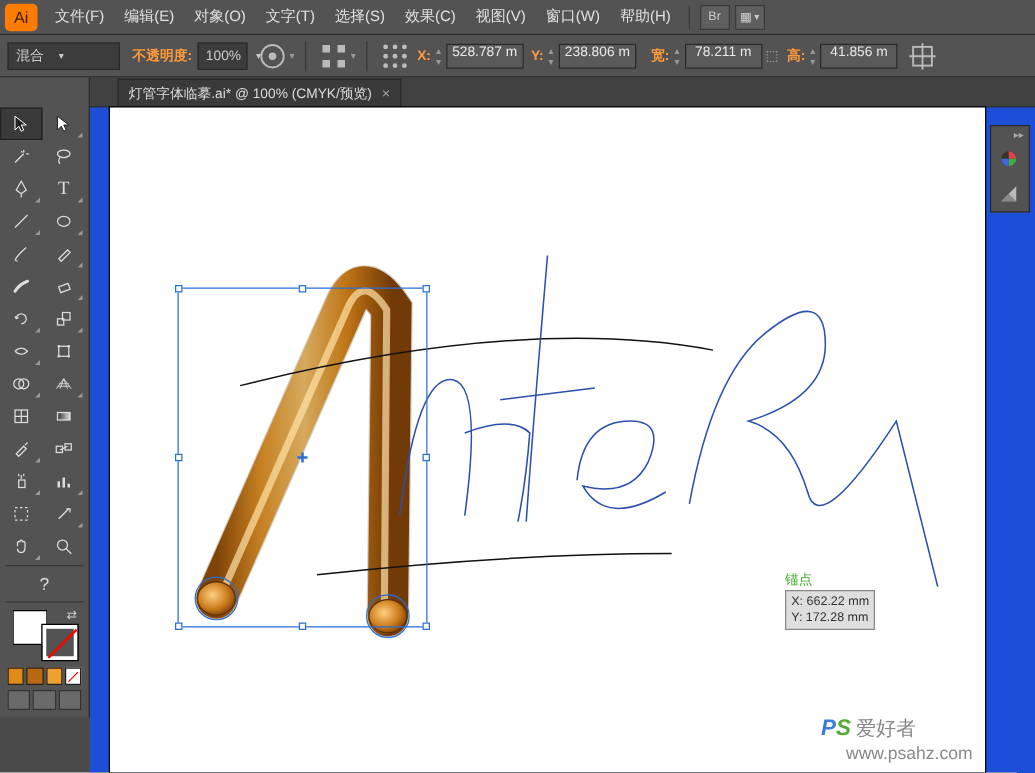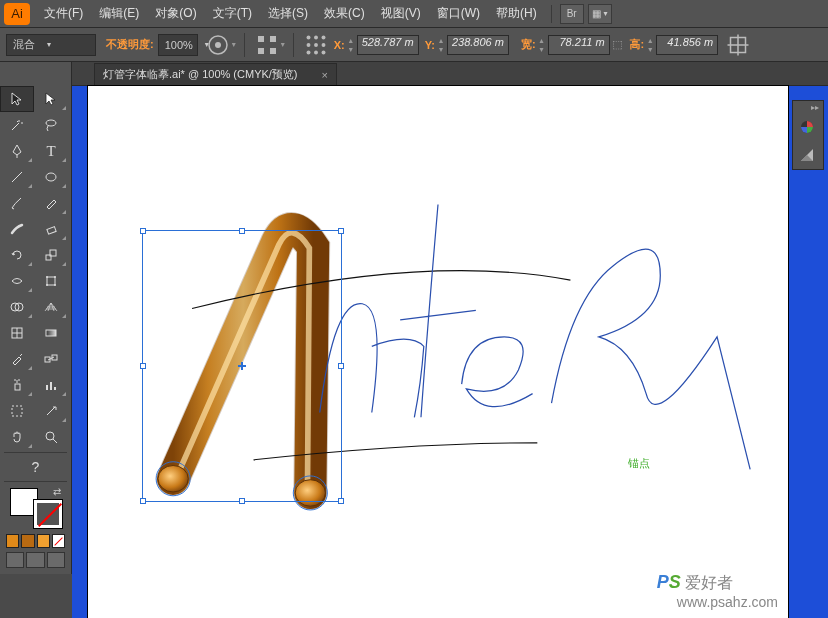--- a/index.html
+++ b/index.html
@@ -11,29 +11,29 @@
 .menu-item { color: #e0e0e0; font-size: 12px; padding: 0 8px; cursor: pointer; }
 .menu-sep { width: 1px; height: 18px; background: #3a3a3a; margin: 0 6px; }
 .menubar-btn { width: 24px; height: 20px; background: #5f5f5f; border: 1px solid #3a3a3a; margin: 0 2px; display: flex; align-items: center; justify-content: center; color: #ccc; font-size: 10px; }
 .dropdown-icon { color: #ccc; font-size: 8px; margin-left: 2px; }
 
 
 .controlbar { height: 34px; background: #535353; display: flex; align-items: center; padding: 0 6px; border-bottom: 1px solid #2a2a2a; font-size: 11px; color: #ccc; }
 .ctrl-combo { height: 22px; background: #3c3c3c; border: 1px solid #2a2a2a; color: #ccc; display: flex; align-items: center; padding: 0 6px; margin-right: 6px; }
 .ctrl-combo .arrow { margin-left: 12px; font-size: 8px; }
 .ctrl-label { color: #ff9a3a; margin: 0 4px; font-weight: bold; }
-.ctrl-input { height: 20px; background: #5a5a5a; border: 1px solid #2a2a2a; color: #e8e8e8; padding: 0 4px; width: 62px; font-size: 11px; text-align: right; font-style: italic; }
+.ctrl-input { height: 20px; background: #5a5a5a; border: 1px solid #2a2a2a; color: #e8e8e8; padding: 0 4px; width: 62px; font-size: 11px; text-align: center; }
 .ctrl-icon { width: 24px; height: 22px; display: flex; align-items: center; justify-content: center; color: #bbb; margin: 0 2px; }
 .ctrl-group { display: flex; align-items: center; }
 .linked-toggle { width: 16px; height: 20px; color: #aaa; font-size: 11px; display: flex; align-items: center; justify-content: center; }
 .vdiv { width: 1px; height: 24px; background: #3a3a3a; margin: 0 8px; }
 
 
 .tabbar { height: 24px; background: #414141; display: flex; align-items: flex-end; padding-left: 80px; border-bottom: 1px solid #2a2a2a; }
-.doc-tab { height: 22px; background: #3a3a3a; border-top: 1px solid #2a2a2a; border-left: 1px solid #2a2a2a; border-right: 1px solid #2a2a2a; display: flex; align-items: center; padding: 0 8px; color: #ddd; font-size: 11px; gap: 24px; margin-left: 14px; }
+.doc-tab { height: 22px; background: #3a3a3a; border-top: 1px solid #2a2a2a; border-left: 1px solid #2a2a2a; border-right: 1px solid #2a2a2a; display: flex; align-items: center; padding: 0 8px; color: #ddd; font-size: 11px; gap: 8px; margin-left: 14px; }
 .close-x { color: #aaa; font-size: 11px; }
 
 
 .toolpanel { position: absolute; left: 0; top: 62px; width: 72px; background: #535353; border-right: 1px solid #2a2a2a; padding-top: 24px; }
 .tool-row { display: flex; }
 .tool-cell { width: 34px; height: 26px; display: flex; align-items: center; justify-content: center; color: #ddd; position: relative; cursor: pointer; border: 1px solid transparent; }
 .tool-cell.sel { background: #3a3a3a; border: 1px solid #222; }
 .tool-cell svg { width: 16px; height: 16px; }
 .tiny-tri { position: absolute; right: 1px; bottom: 1px; width: 0; height: 0; border-right: 4px solid #999; border-top: 4px solid transparent; }
 .tool-divider { height: 1px; background: #3a3a3a; margin: 2px 4px; }
@@ -479,20 +479,24 @@
       <div class="handle bl"></div>
       <div class="handle bm"></div>
       <div class="handle br"></div>
       <div class="center-mark"></div>
     </div>
 
     
     <div class="anno-green" style="left:540px;top:370px">锚点</div>
 
     
+    <div class="coord-tip" style="left:540px;top:386px">
+      <span>X:</span> <span>662.22 mm</span><br>
+      <span>Y:</span> <span>172.28 mm</span>
+    </div>
 
     
     <div class="watermark">
       <span class="p">P</span><span class="s">S</span><span class="zh">爱好者</span>
       <span class="url">www.psahz.com</span>
     </div>
   </div>
 </div>
 
 <div class="rightpanel">

